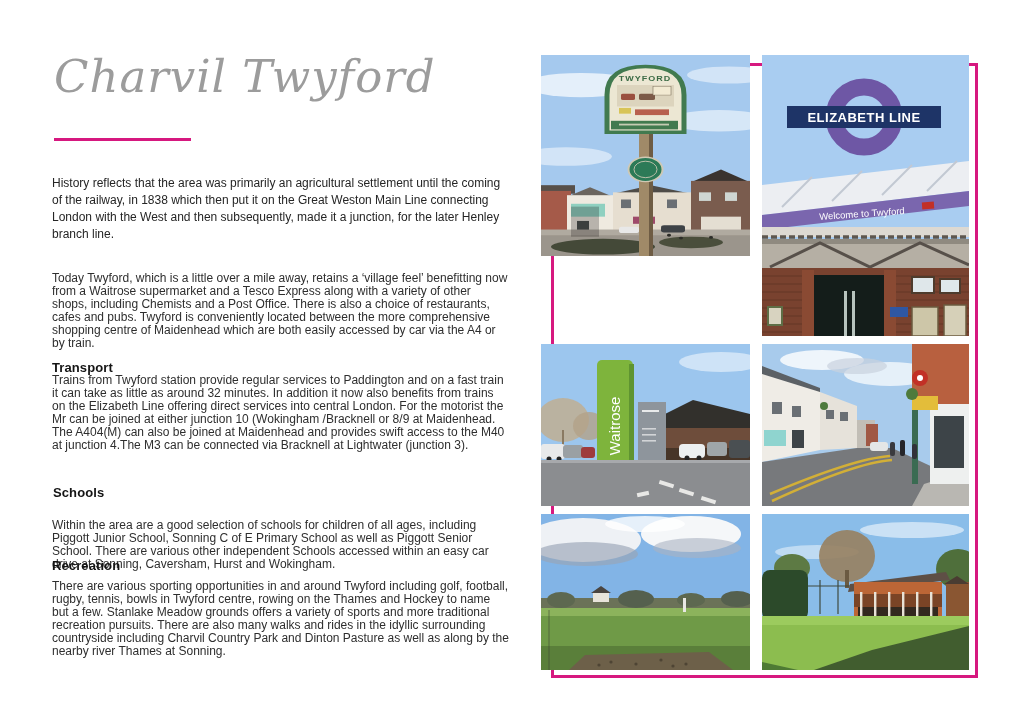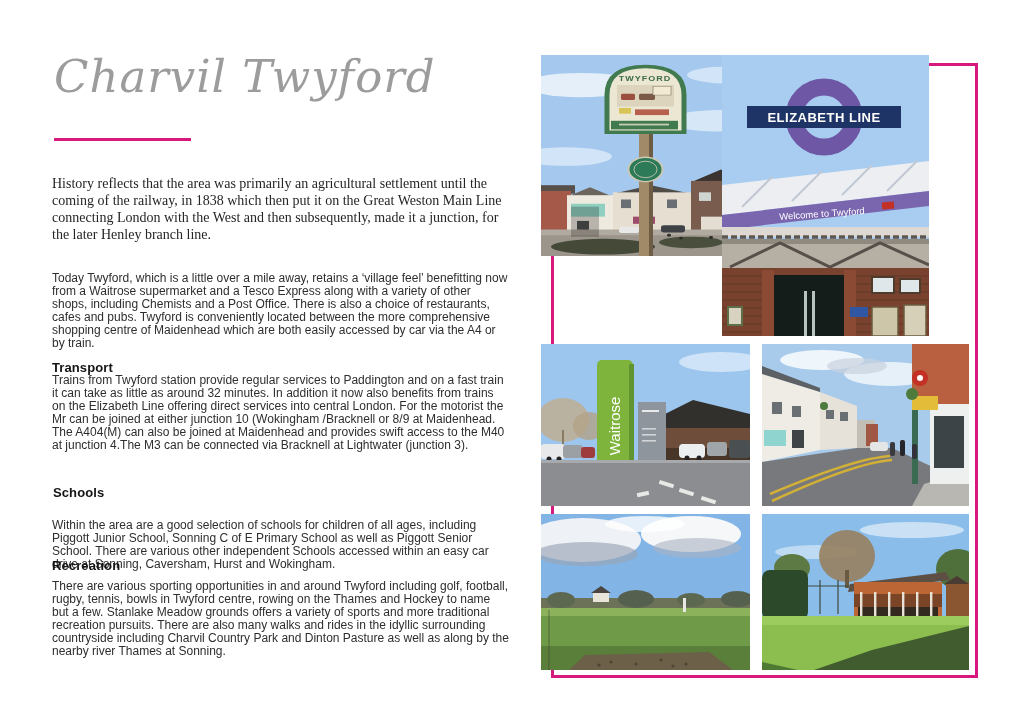--- a/index.html
+++ b/index.html
@@ -5,35 +5,35 @@
   html,body{margin:0;padding:0;background:#ffffff;}
   body{width:1024px;height:726px;position:relative;overflow:hidden;
        font-family:"Liberation Sans",sans-serif;-webkit-font-smoothing:antialiased;}
 
   
   .abs{position:absolute;}
   .page-title{left:54px;top:52px;width:460px;
     font-family:"DejaVu Serif","Liberation Serif",serif;font-style:italic;font-weight:400;
     font-size:45px;line-height:1.1;color:#9c9c9c;letter-spacing:1px;}
   .title-rule{left:54px;top:138px;width:137px;height:3px;background:#d6187f;}
-  .intro{left:52px;top:175px;width:455px;font-size:14px;line-height:17px;color:#252525;font-weight:400;font-family:Liberation Serif, serif;}
+  .intro{left:52px;top:175px;width:455px;font-size:12px;line-height:17px;color:#252525;font-weight:400;}
   .body-p{left:52px;width:457px;font-size:12px;line-height:13px;color:#2e2e2e;}
   .p-overview{top:272px;}
   .sec-h{left:52px;width:457px;font-size:13px;font-weight:bold;color:#141414;letter-spacing:.1px;}
   .h-transport{top:360px;}  .p-transport{top:374px;}
   .h-schools{top:484px;}    .p-schools{top:519px;}
   .h-recreation{top:558px;} .p-recreation{top:580px;}
 
   
   .accent-frame{left:551px;top:63px;width:427px;height:615px;border:3px solid #d6187f;
     box-sizing:border-box;z-index:0;}
   .photo{position:absolute;z-index:1;overflow:hidden;background:#a5c9ee;}
   .photo svg{display:block;width:100%;height:100%;}
   .ph1{left:541px;top:55px;width:209px;height:201px;}
-  .ph2{left:722px;top:55px;width:207px;height:281px;}
+  .ph2{left:762px;top:55px;width:207px;height:281px;}
   .ph3{left:541px;top:344px;width:209px;height:162px;}
   .ph4{left:762px;top:344px;width:207px;height:162px;}
   .ph5{left:541px;top:514px;width:209px;height:156px;}
   .ph6{left:762px;top:514px;width:207px;height:156px;}
   svg text{font-family:"Liberation Sans",sans-serif;}
 </style>
 </head>
 <body>
 
 <h1 class="abs page-title" style="margin:0;font-style:italic;">Charvil Twyford</h1>

